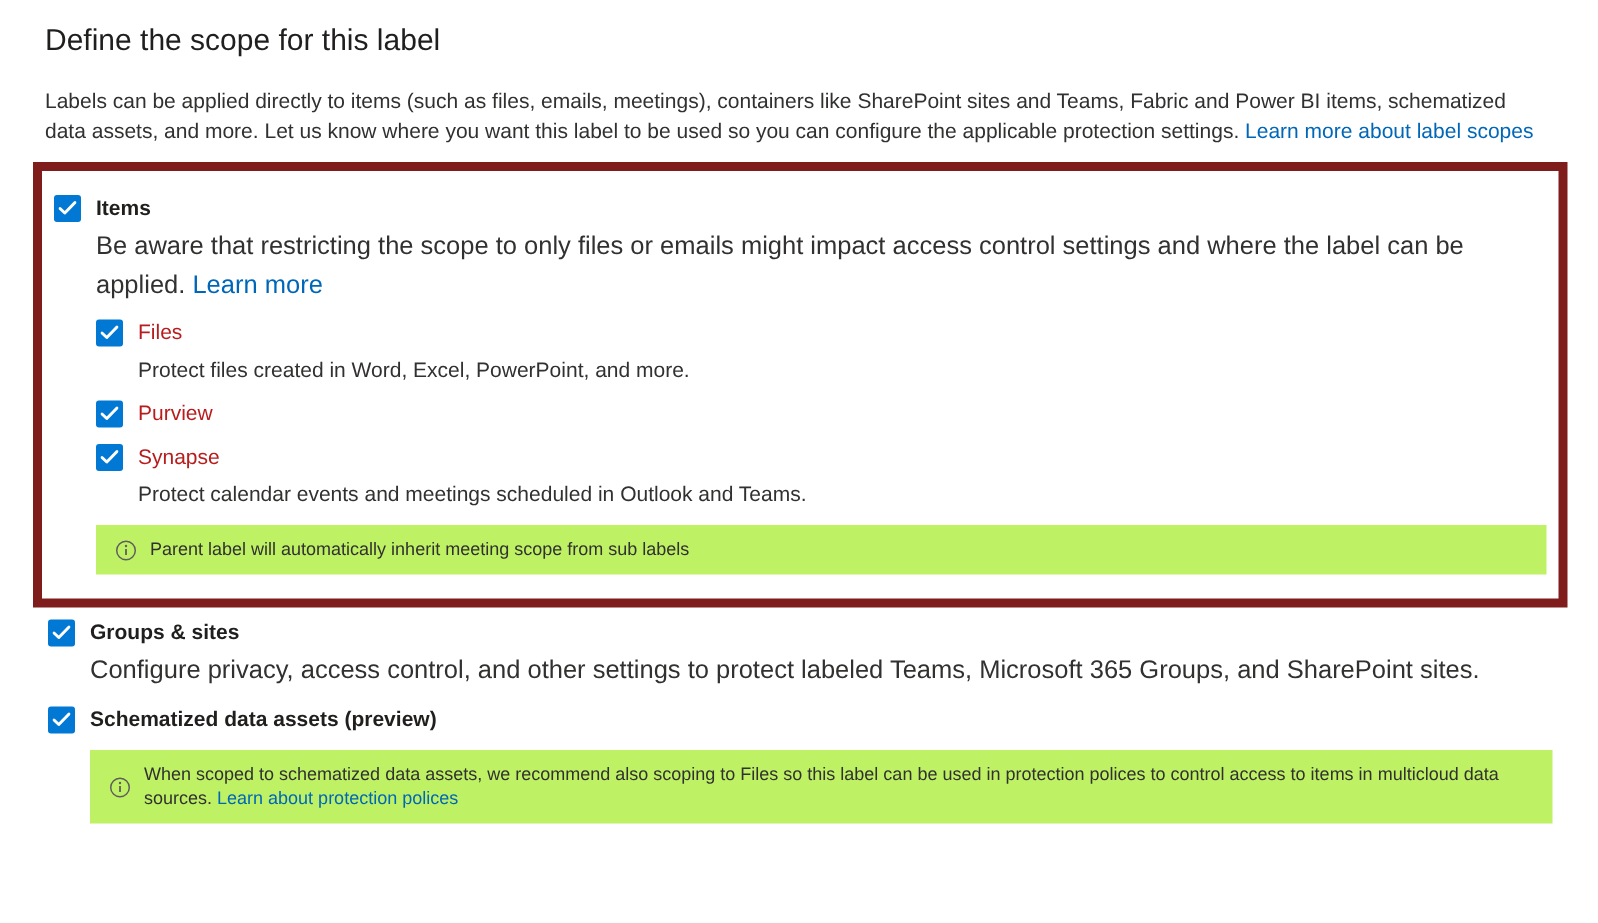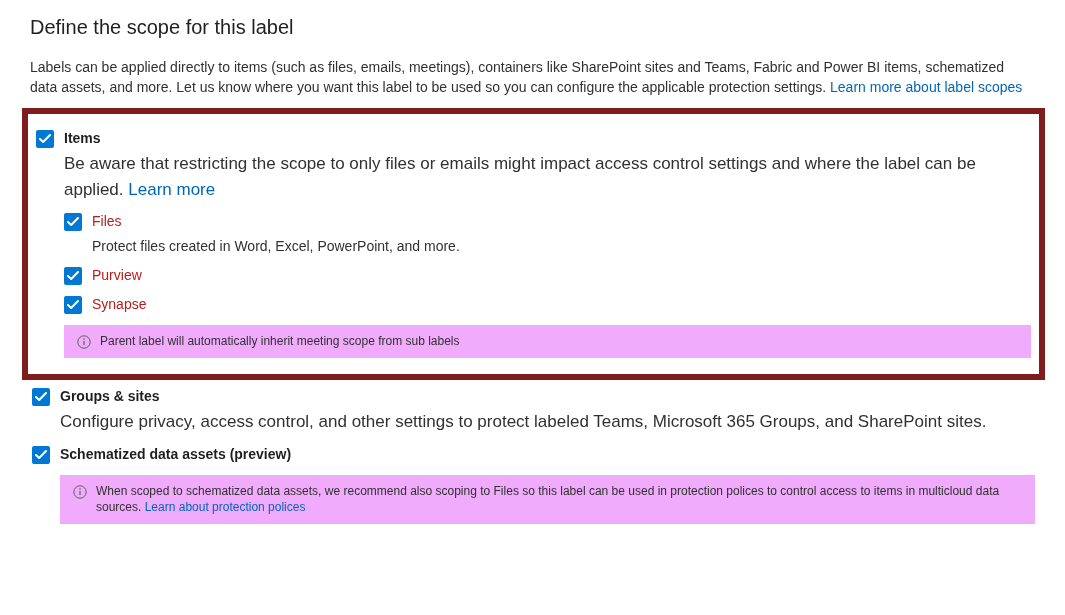--- a/index.html
+++ b/index.html
@@ -80,23 +80,23 @@
     color: #b91c1c;
     line-height: 1.5;
   }
   .sub-desc {
     font-size: 14px;
     color: #323130;
     margin: 0 0 6px 28px;
     line-height: 1.5;
   }
   .info-bar {
-    background: #f0abfc;
-    display: flex;
-    align-items: flex-start;
+    background: #bef264;
+    display: flex;
+    align-items: center;
     padding: 8px 12px;
     margin-top: 10px;
     font-size: 12px;
     color: #323130;
     line-height: 1.4;
   }
   .info-icon {
     flex: 0 0 auto;
     width: 16px;
     height: 16px;
@@ -154,20 +154,21 @@
           </div>
 
           <div class="sub-row">
             <div class="checkbox">
               <svg width="12" height="12" viewBox="0 0 12 12">
                   <path d="M1 6 L4.2 9 L11 2" stroke="#fff" stroke-width="2" fill="none" stroke-linecap="round" stroke-linejoin="round"></path>
                 </svg>
             </div>
             <div class="sub-title">Synapse</div>
           </div>
+          <div class="sub-desc">Protect calendar events and meetings scheduled in Outlook and Teams.</div>
 
           <div class="info-bar">
             <span class="info-icon">
               <svg width="14" height="14" viewBox="0 0 14 14">
                   <circle cx="7" cy="7" r="6.2" fill="none" stroke="#605e5c" stroke-width="1"></circle>
                   <rect x="6.4" y="6" width="1.2" height="4" fill="#605e5c"></rect>
                   <circle cx="7" cy="4" r="0.8" fill="#605e5c"></circle>
                 </svg>
             </span>
             <span class="info-text">Parent label will automatically inherit meeting scope from sub labels</span>

